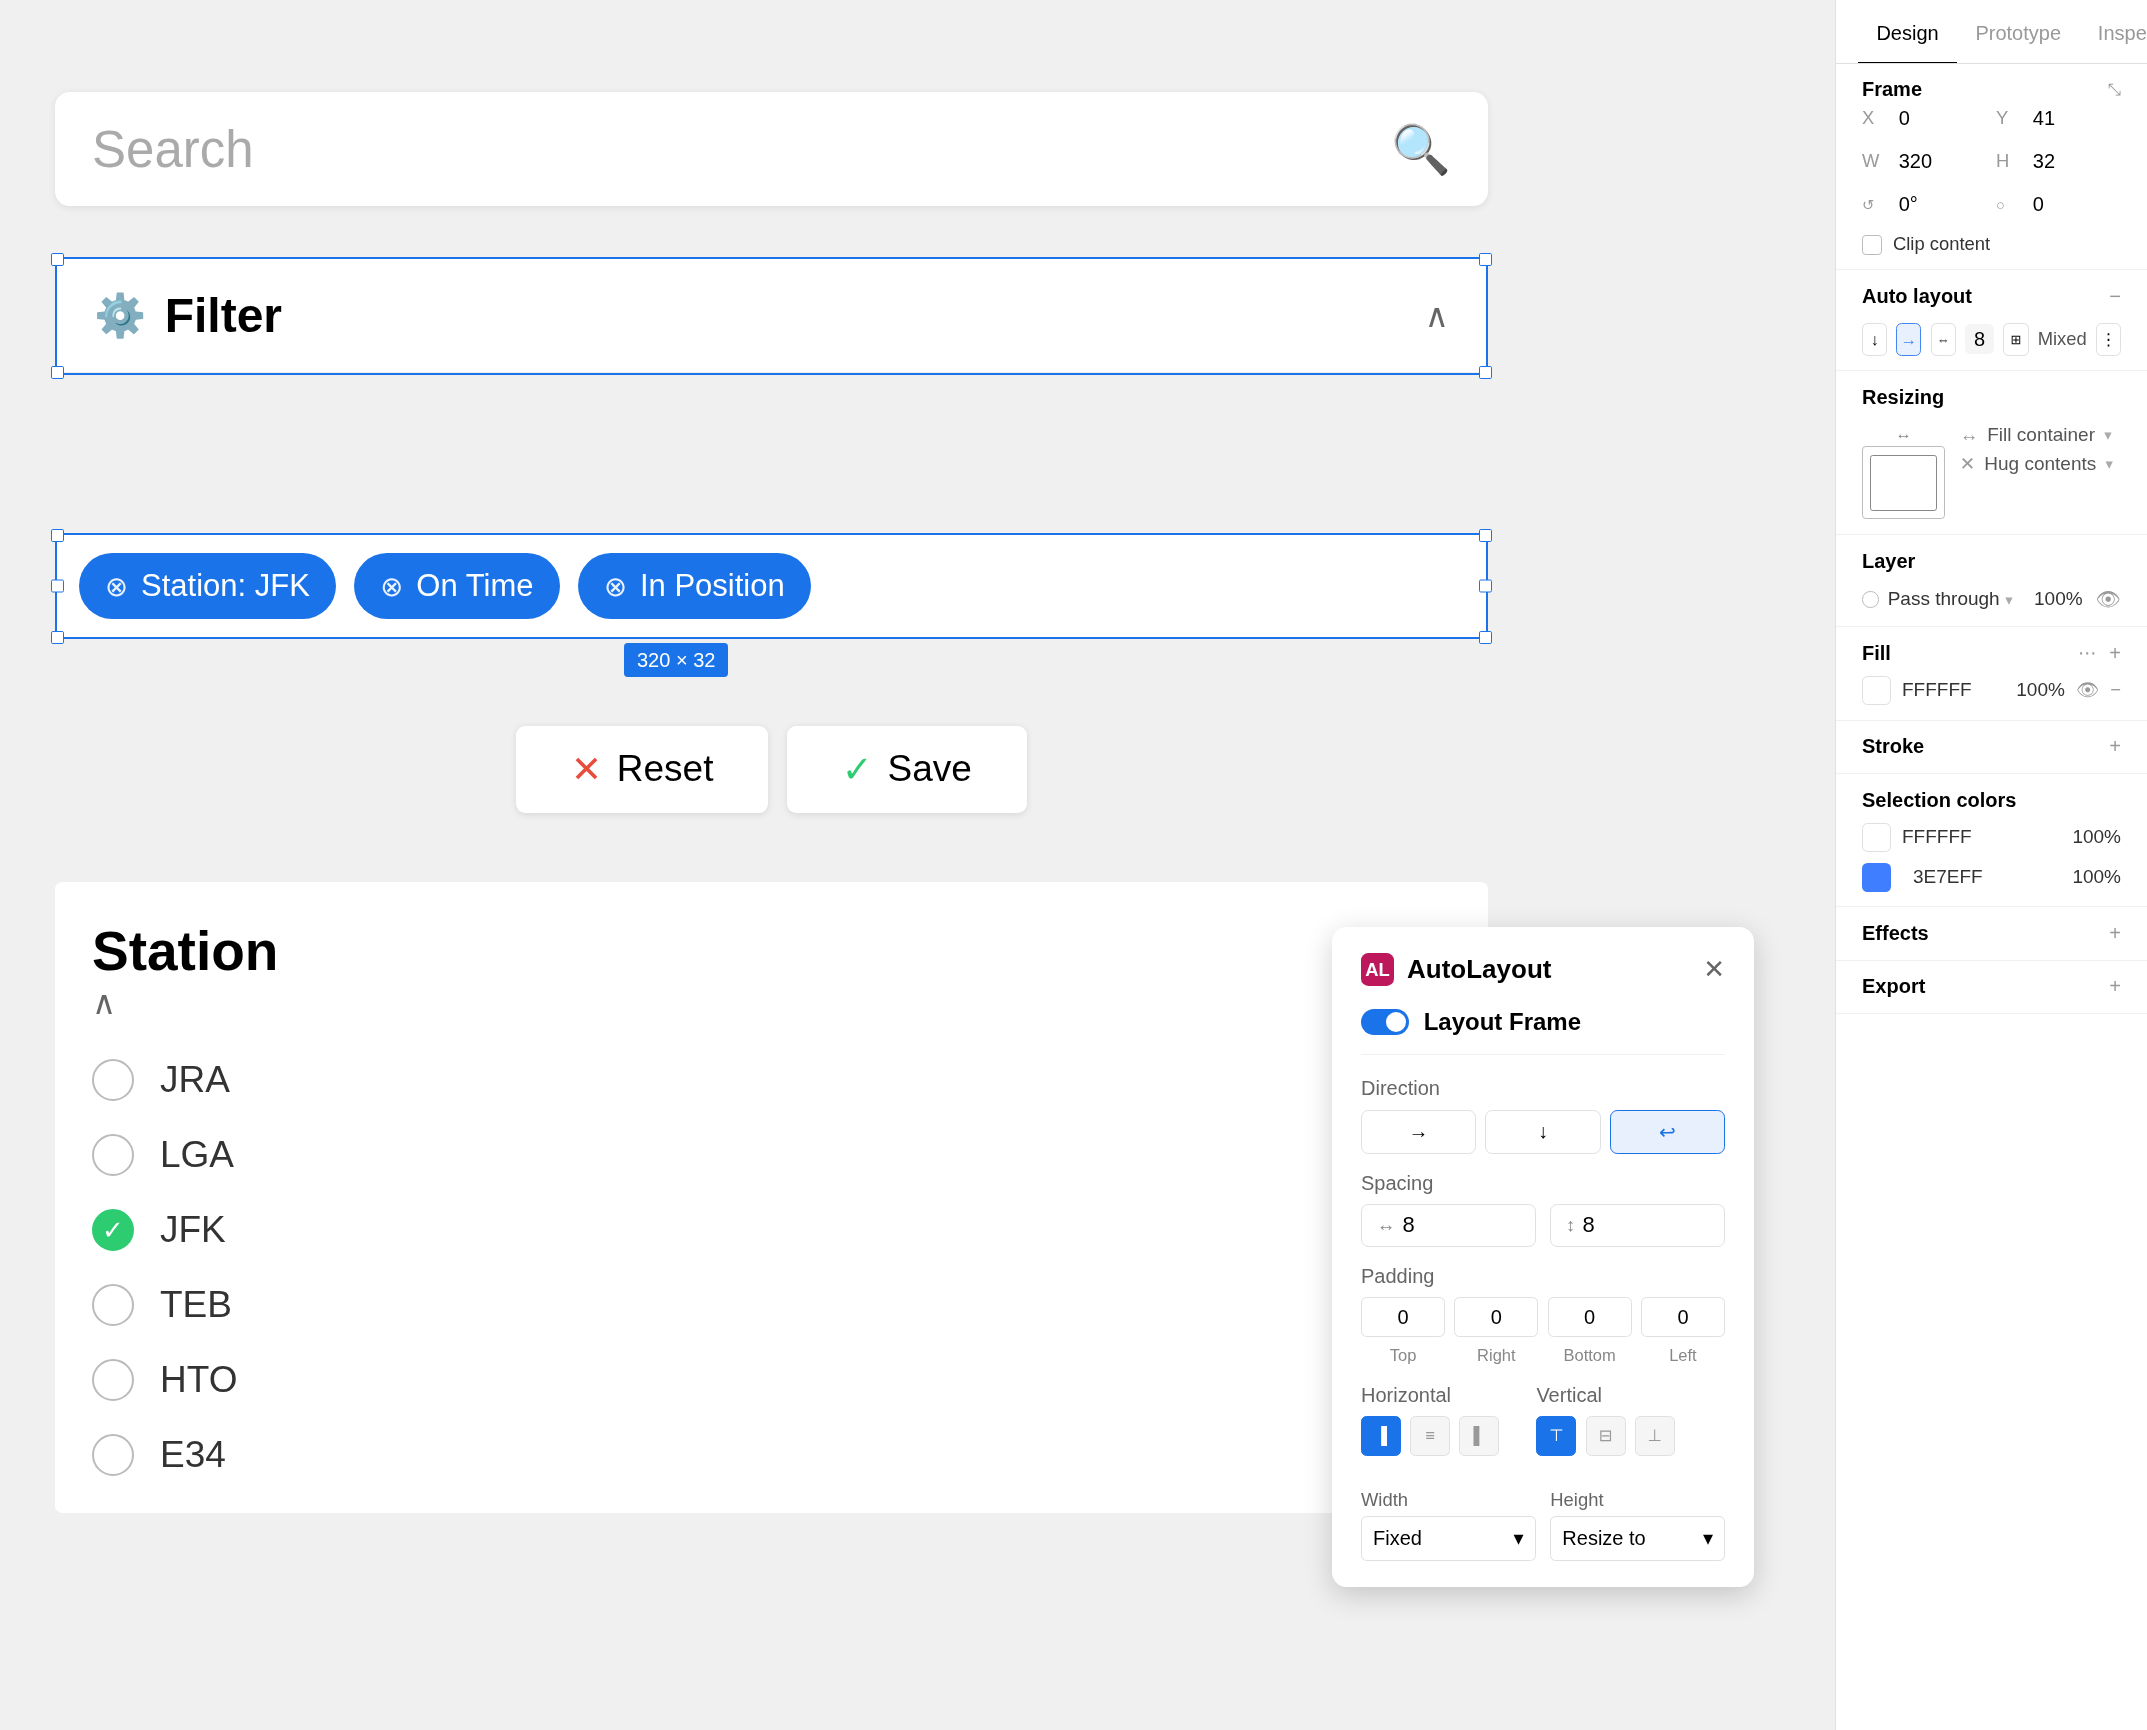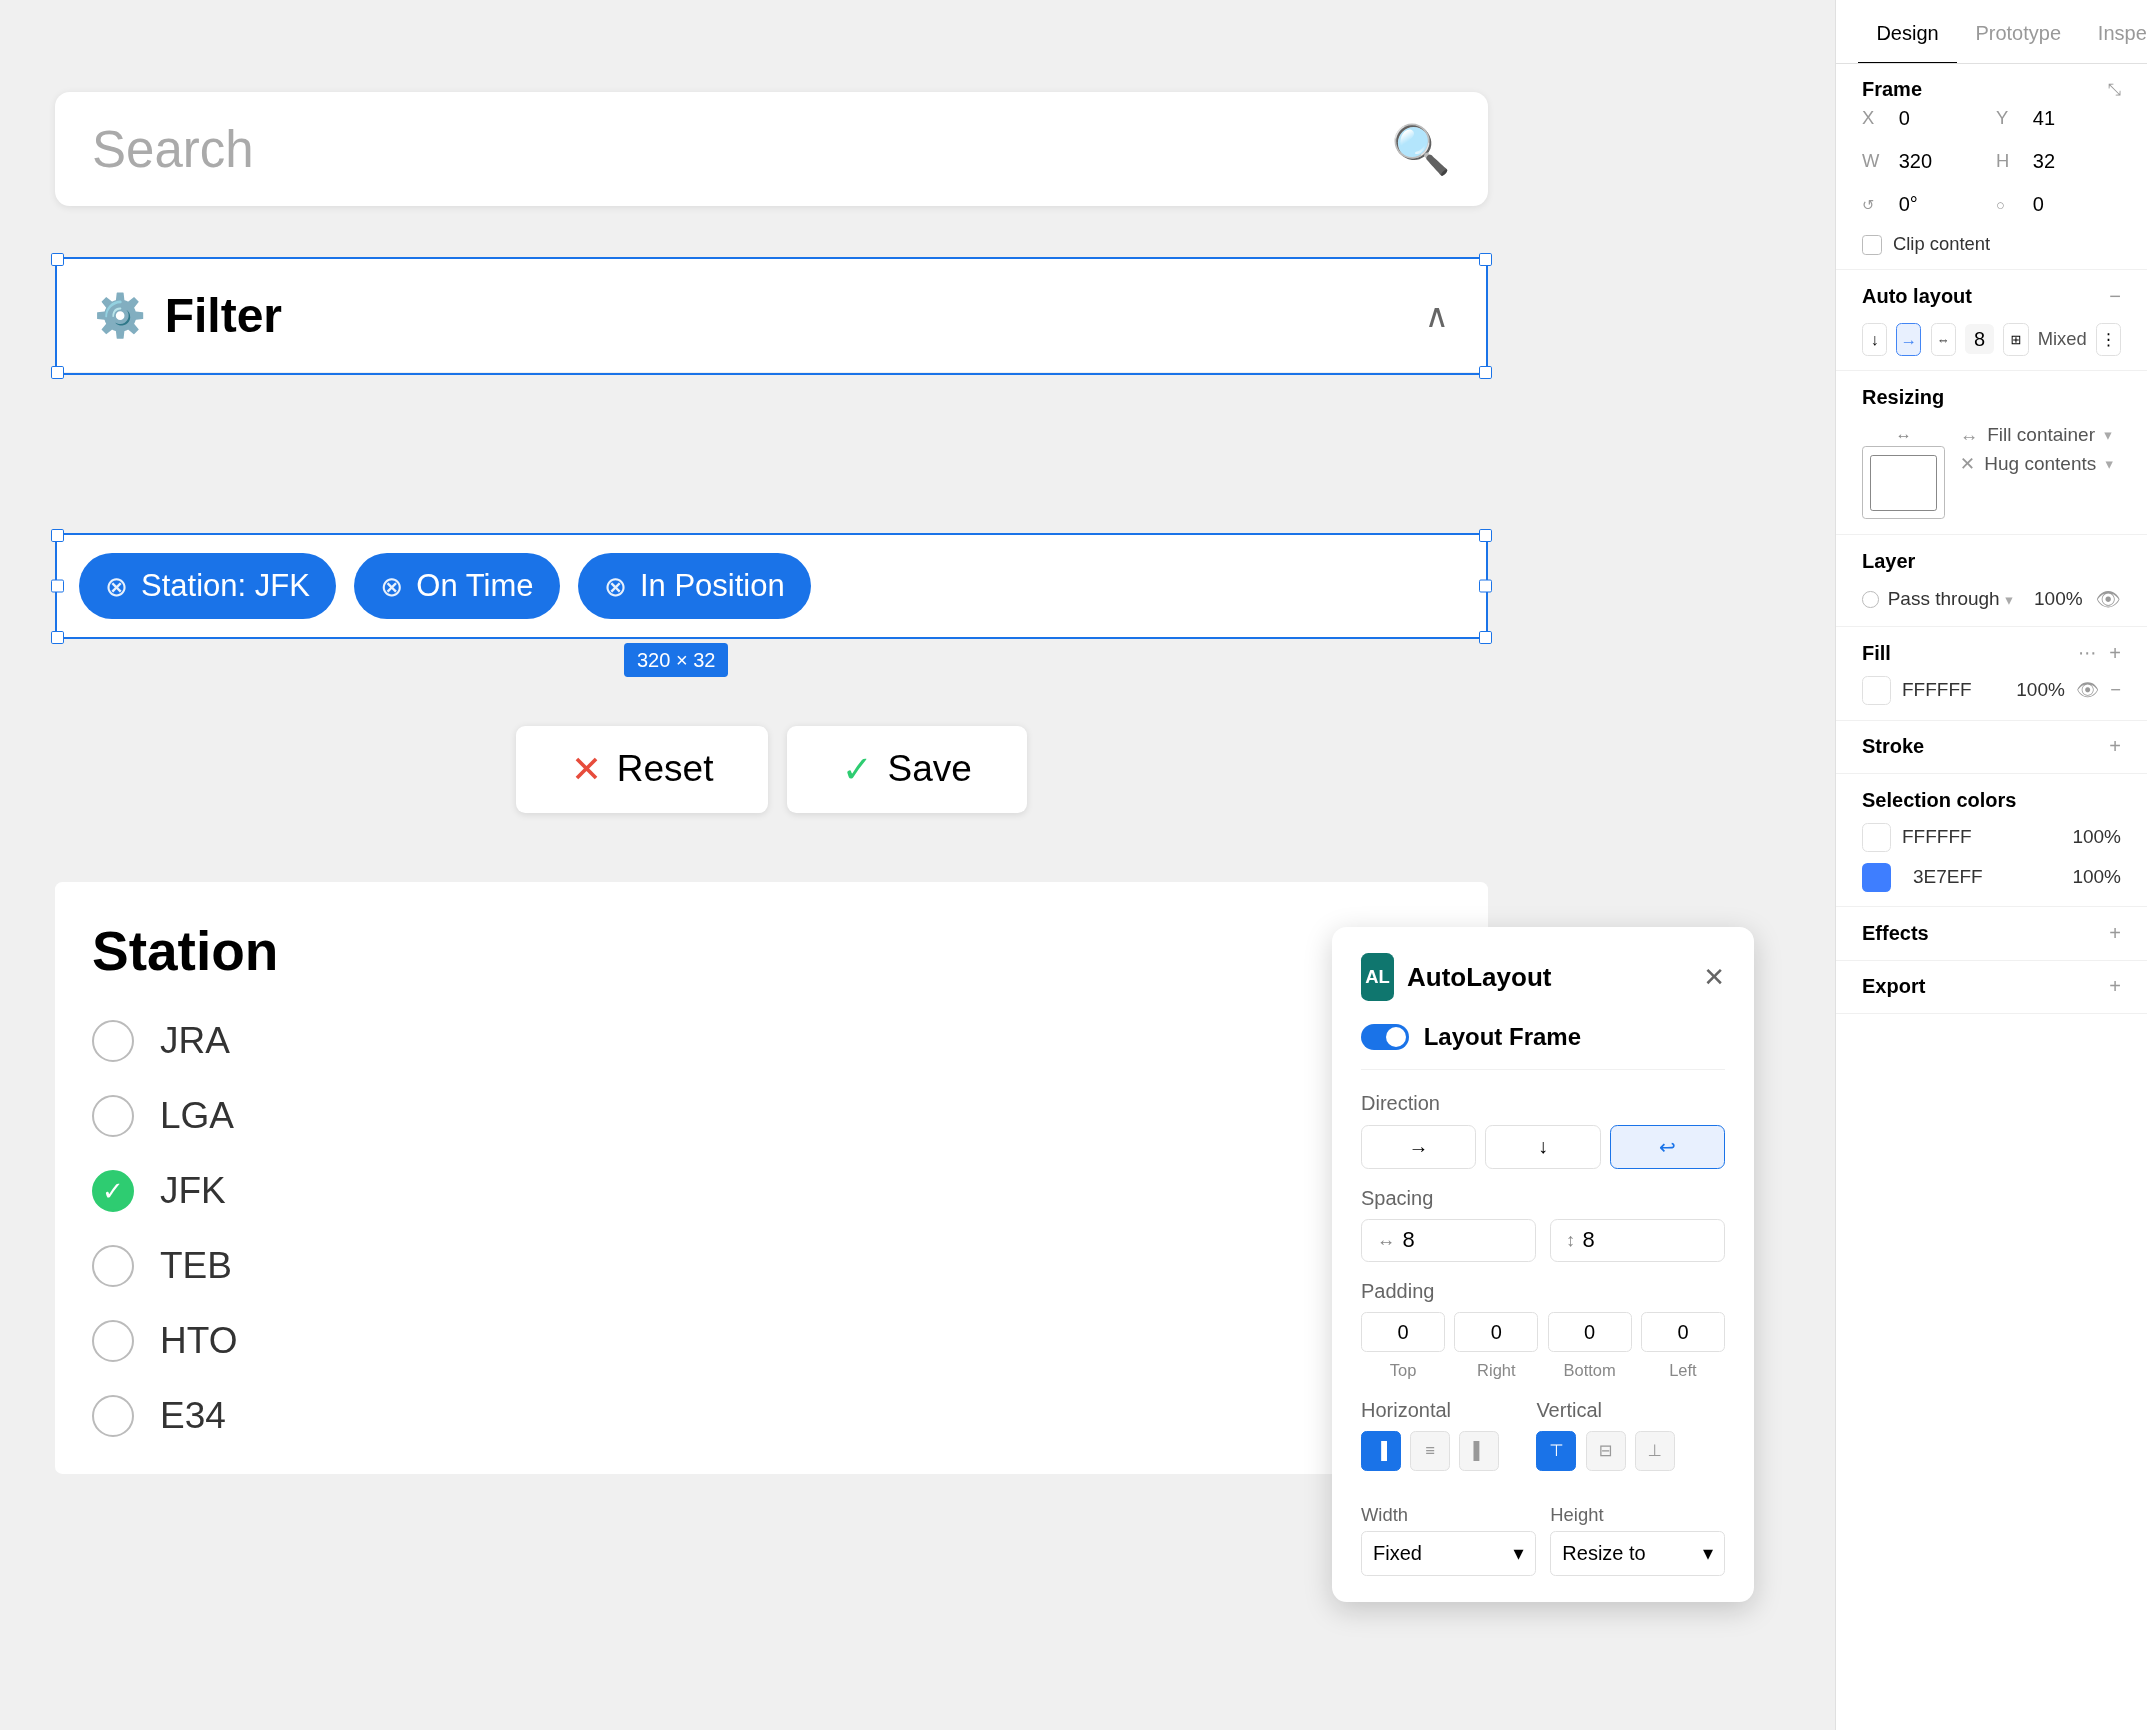--- a/index.html
+++ b/index.html
@@ -475,20 +475,21 @@
       background: white;
       border-radius: 7.3px;
       padding: 37px;
     }
 
     .station-header {
       display: flex;
       align-items: flex-start;
       justify-content: space-between;
       margin-bottom: 37px;
+      flex-direction: column;
     }
 
     .station-title {
       font-size: 55px;
       font-weight: 800;
     }
 
     .station-list {
       display: flex;
       flex-direction: column;
@@ -544,22 +545,22 @@
     }
 
     .popup-title-area {
       display: flex;
       align-items: center;
       gap: 13px;
     }
 
     .popup-logo {
       width: 33px;
-      height: 48px;
-      background: #0f766e;
+      height: 33px;
+      background: #be185d;
       border-radius: 7.3px;
       display: flex;
       align-items: center;
       justify-content: center;
       color: white;
       font-size: 18.4px;
       font-weight: 700;
     }
 
     .popup-title {

